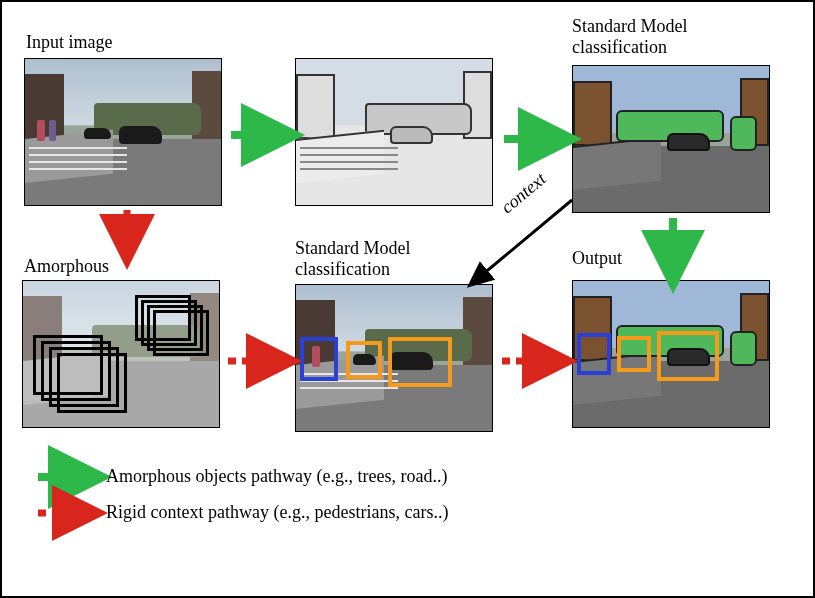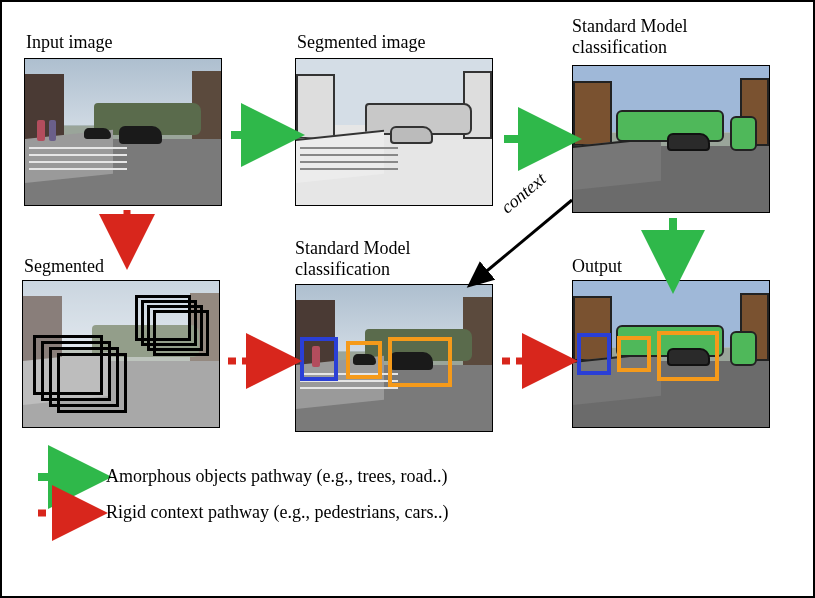--- a/index.html
+++ b/index.html
@@ -71,27 +71,26 @@
   .arrow svg { overflow: visible; }
   
   .legend { position:absolute; font-size:18px; }
 </style>
 </head>
 <body>
 
 <div class="canvas">
 
   <div class="label" style="left:24px; top:30px;">Input image</div>
-  <div class="label" style="left:295px; top:30px;">Segmented image</div>
   <div class="label" style="left:570px; top:14px; white-space:pre;">Standard Model
 classification</div>
-  <div class="label" style="left:22px; top:254px;">Segmented</div>
+  <div class="label" style="left:22px; top:254px;">Amorphous</div>
   <div class="label" style="left:293px; top:236px; white-space:pre;">Standard Model
 classification</div>
-  <div class="label" style="left:570px; top:254px;">Output</div>
+  <div class="label" style="left:570px; top:246px;">Output</div>
 
   <div class="panel" style="left:22px; top:56px; width:198px; height:148px;">
     <div class="scene">
       <div class="sky"></div>
       <div class="bldg-l"></div>
       <div class="bldg-r"></div>
       <div class="trees"></div>
       <div class="road"></div>
       <div class="sidewalk"></div>
       <div class="cross">

